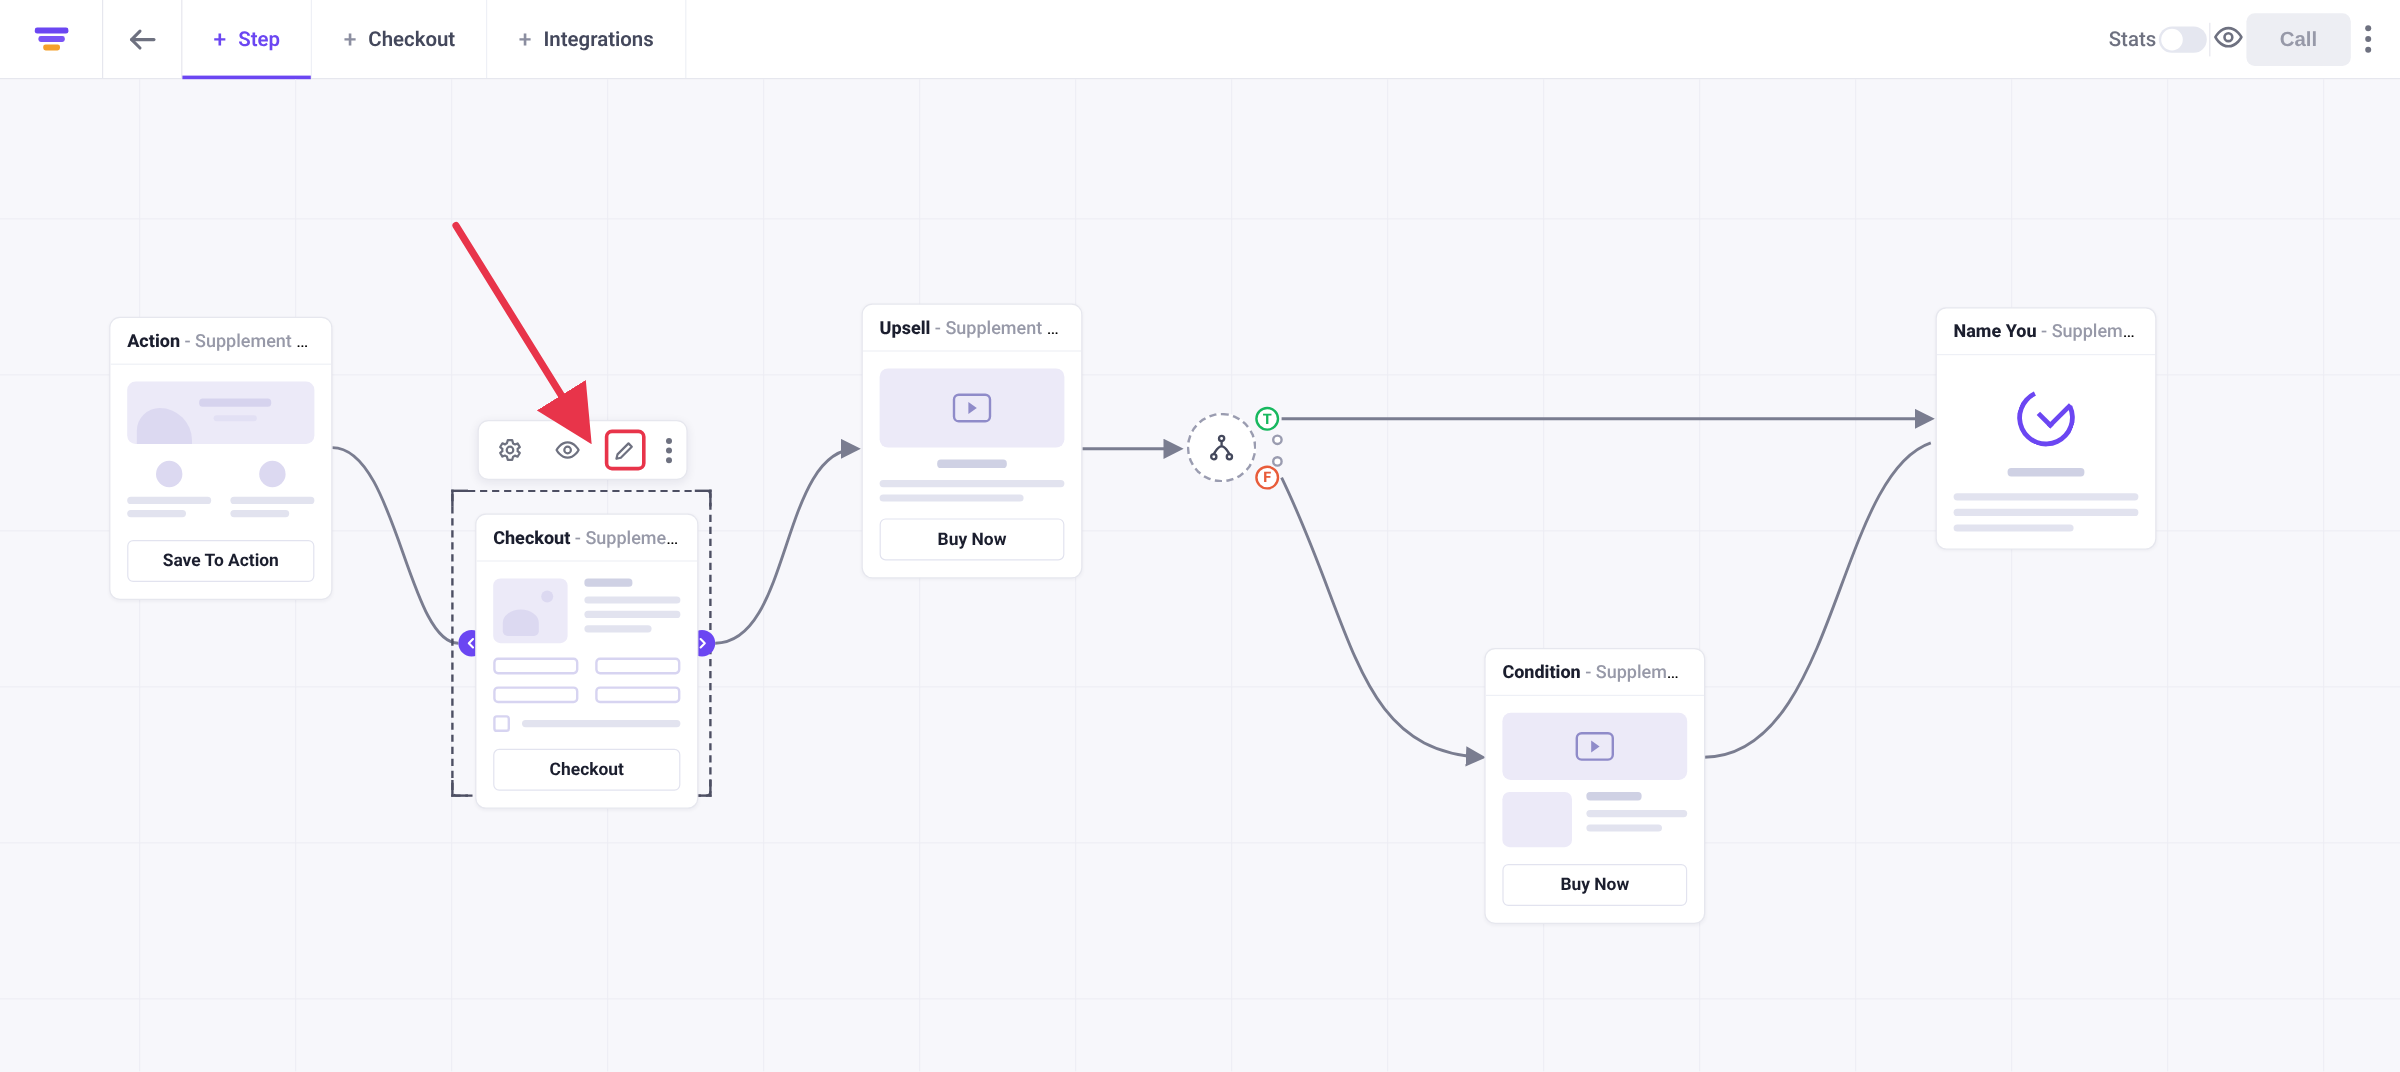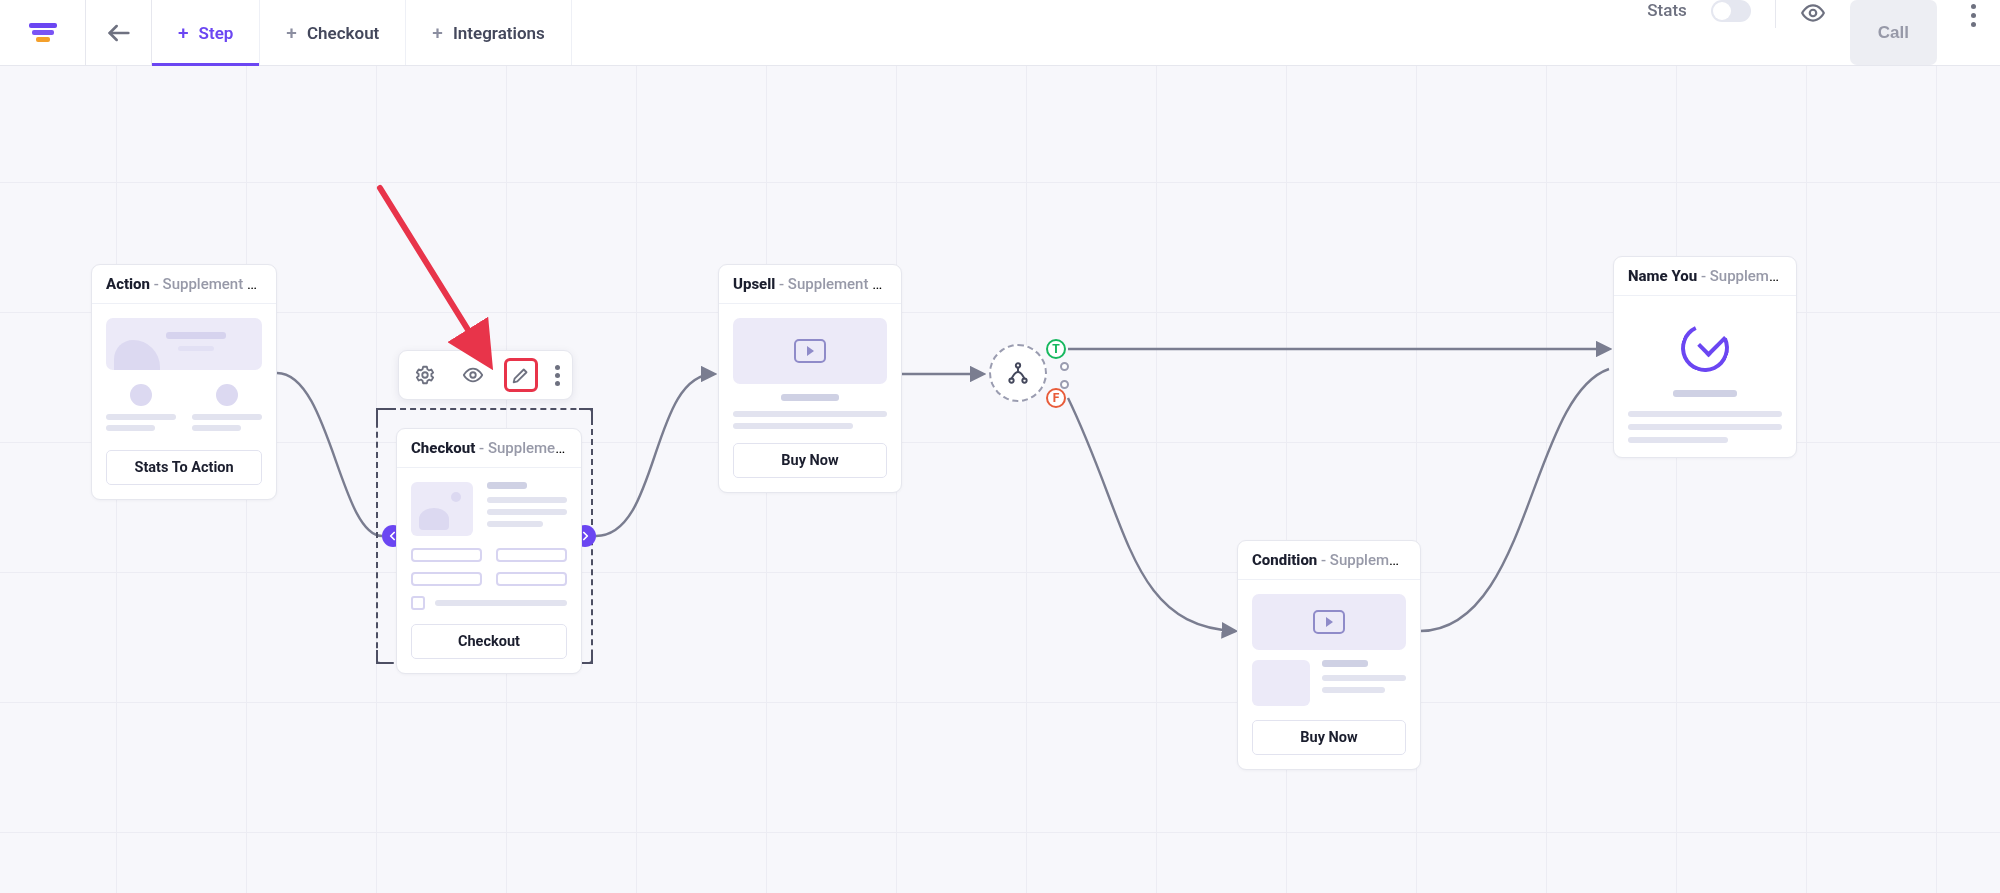--- a/index.html
+++ b/index.html
@@ -32,21 +32,21 @@
   .tab.active .plus{ color:#6b46f2; }
 
   .center-group{ position:absolute; left:50%; top:0; height:66px; transform:translateX(-50%);
                  display:flex; align-items:center; gap:14px; }
   .fn-label{ font-size:18px; font-weight:700; color:#1b1e2e; }
   .fn-name { font-size:18px; font-weight:500; color:#9799a8; }
   .fn-edit { width:34px; height:34px; border:1px solid #d9daea; border-radius:6px;
              display:flex; align-items:center; justify-content:center; background:#fff;}
   .fn-edit svg{ width:18px; height:18px; stroke:#6b46f2; }
 
-  .right-group{ margin-left:auto; display:flex; padding-right:14px; gap:24px; }
+  .right-group{ margin-left:auto; display:flex; align-items:center; padding-right:14px; gap:2px; }
   .stats-lbl{ font-size:17px; color:#6e7180; font-weight:500; }
   .toggle{ width:40px; height:22px; background:#e5e7f0; border-radius:11px; position:relative; }
   .toggle::after{ content:""; position:absolute; left:2px; top:2px; width:18px; height:18px;
                   background:#fff; border-radius:50%; }
   .vdiv{ width:1px; height:28px; background:#e6e7ee; }
   .eye-btn svg{ width:26px; height:26px; stroke:#6e7180; }
   .save-btn{ background:#edeef3; color:#9799a8; font-size:17px; font-weight:600;
              padding:12px 28px; border-radius:7px; border:none; }
   .kebab{ padding:0 10px;}
   .kebab .dot{ width:5px;height:5px;background:#6e7180;border-radius:50%;margin:4px 0; }
@@ -246,21 +246,21 @@
             <div class="ph-circle"></div>
             <div class="ph-line"></div>
             <div class="ph-line" style="width:70%"></div>
           </div>
         <div class="lcol">
             <div class="ph-circle"></div>
             <div class="ph-line"></div>
             <div class="ph-line" style="width:70%"></div>
           </div>
       </div>
-      <div class="cta-btn">Stats To Action</div>
+      <div class="cta-btn">Save To Action</div>
     </div>
   </div>
 
   <div class="node-toolbar" style="left:398px; top:284px;">
     <div class="tb-ico">
       <svg viewBox="0 0 24 24" fill="none" stroke-width="2" stroke-linecap="round" stroke-linejoin="round">
         <circle cx="12" cy="12" r="3"></circle>
           <path d="M19 12a7 7 0 0 0-.1-1l2-1.6-2-3.4-2.4 1a7 7 0 0 0-1.7-1L14 3h-4l-.8 2.9a7 7 0 0 0-1.7 1l-2.4-1-2 3.4 2 1.6A7 7 0 0 0 5 12a7 7 0 0 0 .1 1l-2 1.6 2 3.4 2.4-1a7 7 0 0 0 1.7 1L10 21h4l.8-2.9a7 7 0 0 0 1.7-1l2.4 1 2-3.4-2-1.6c.1-.3.1-.7.1-1z"></path>
       </svg>
     </div>
@@ -322,21 +322,21 @@
           <div class="field"></div>
         </div>
       <div style="display:flex;align-items:center;gap:10px;margin-bottom:14px;">
         <span class="chk"></span>
           <div class="ph-line" style="flex:1"></div>
       </div>
       <div class="cta-btn">Checkout</div>
     </div>
   </div>
 
-  <div class="card" style="left:718px; top:198px; width:184px;">
+  <div class="card" style="left:718px; top:187px; width:184px;">
     <div class="card-head">
       <b>Upsell</b><span> - Supplement U…</span>
     </div>
     <div class="card-body">
       <div class="vid-hero">
         <div class="vid-box">
             <div class="vid-tri"></div>
           </div>
       </div>
       <div class="ph-line dark" style="width:38%;height:7px;margin:0 auto 10px;"></div>

